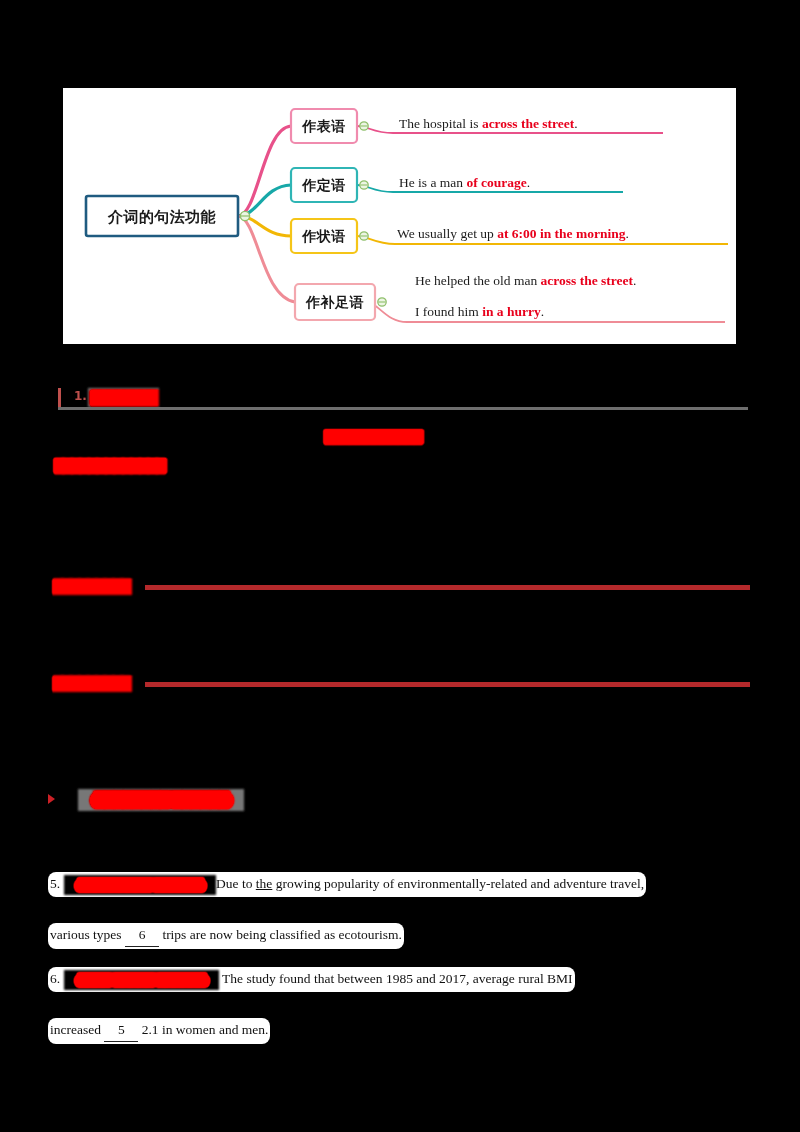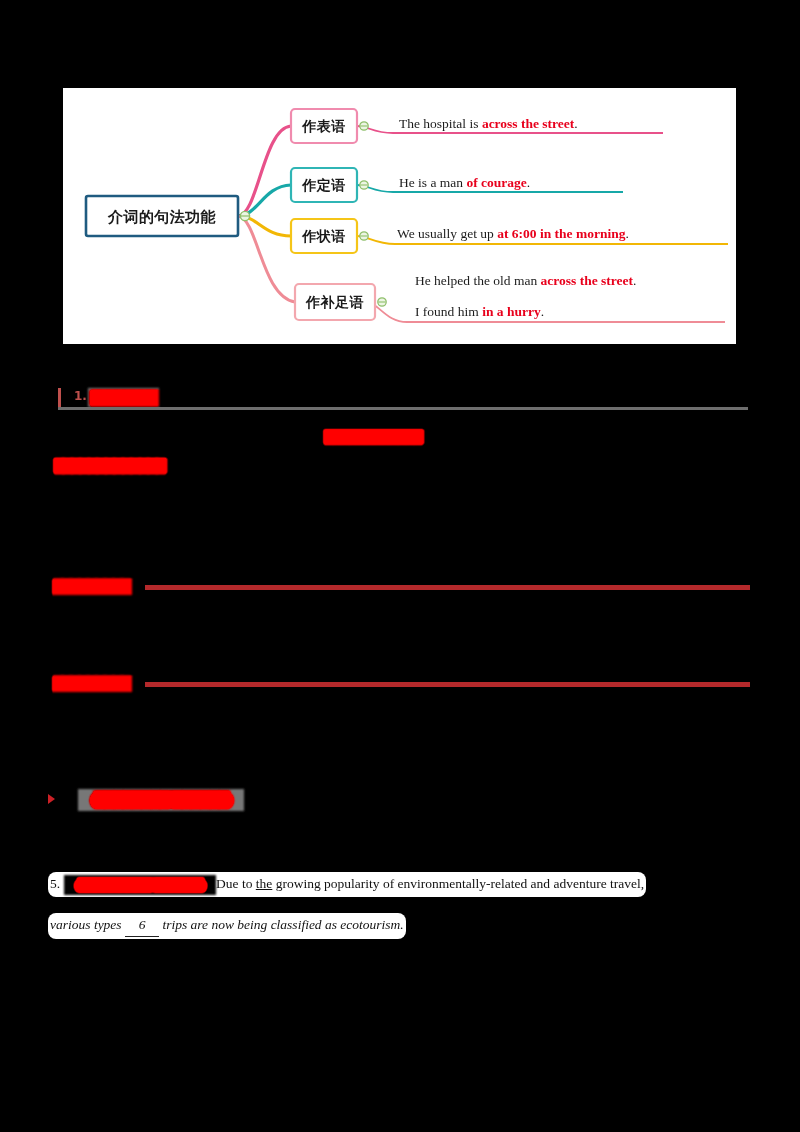--- a/index.html
+++ b/index.html
@@ -139,21 +139,21 @@
   .qnum { color: #111; }
   .qblock .redact { font-size: 12.5px; padding: 1px 3px; }
   .uline { text-decoration: underline; }
   .blank {
     display: inline-block;
     border-bottom: 1px solid #222;
     text-align: center;
     min-width: 34px;
     padding: 0 4px;
   }
-  .qline2 { margin-top: 16px; display: inline-block; font-style: italic; }
+  .qline2 { margin-top: 26px; display: inline-block; }
 </style>
 </head>
 <body>
 
 <div id="mindmap-card">
   <svg id="mindmap-svg" viewBox="0 0 673 256" xmlns="http://www.w3.org/2000/svg">
 
     <path d="M175,128 C195,128 200,40 228,38" fill="none" stroke="#e8518a" stroke-width="3.2"></path>
     <path d="M175,128 C195,128 200,98 228,97" fill="none" stroke="#17a8a8" stroke-width="3.2"></path>
     <path d="M175,128 C195,128 200,148 228,148" fill="none" stroke="#f2b705" stroke-width="3.2"></path>
@@ -251,14 +251,24 @@
   <div class="row qblock" id="q5">
     <div class="qline">
       <span class="qnum">5.</span>
       <span class="redact dark">（█████████ ██████）</span><span>Due to </span><span class="uline">the</span><span>  growing popularity of environmentally-related and adventure travel,</span>
     </div>
     <div class="qline qline2">
       <span>various types </span><span class="blank">6</span><span> trips are now being classified as ecotourism.</span>
     </div>
   </div>
 
+  <div class="row qblock" id="q6">
+    <div class="qline">
+      <span class="qnum">6.</span>
+      <span class="redact dark">（████ █████ ██████）</span>
+      <span>The study found that between 1985 and 2017, average rural BMI</span>
+    </div>
+    <div class="qline qline2">
+      <span>increased </span><span class="blank">5</span><span> 2.1 in women and men.</span>
+    </div>
+  </div>
 
 </div>
 
 </body></html>

